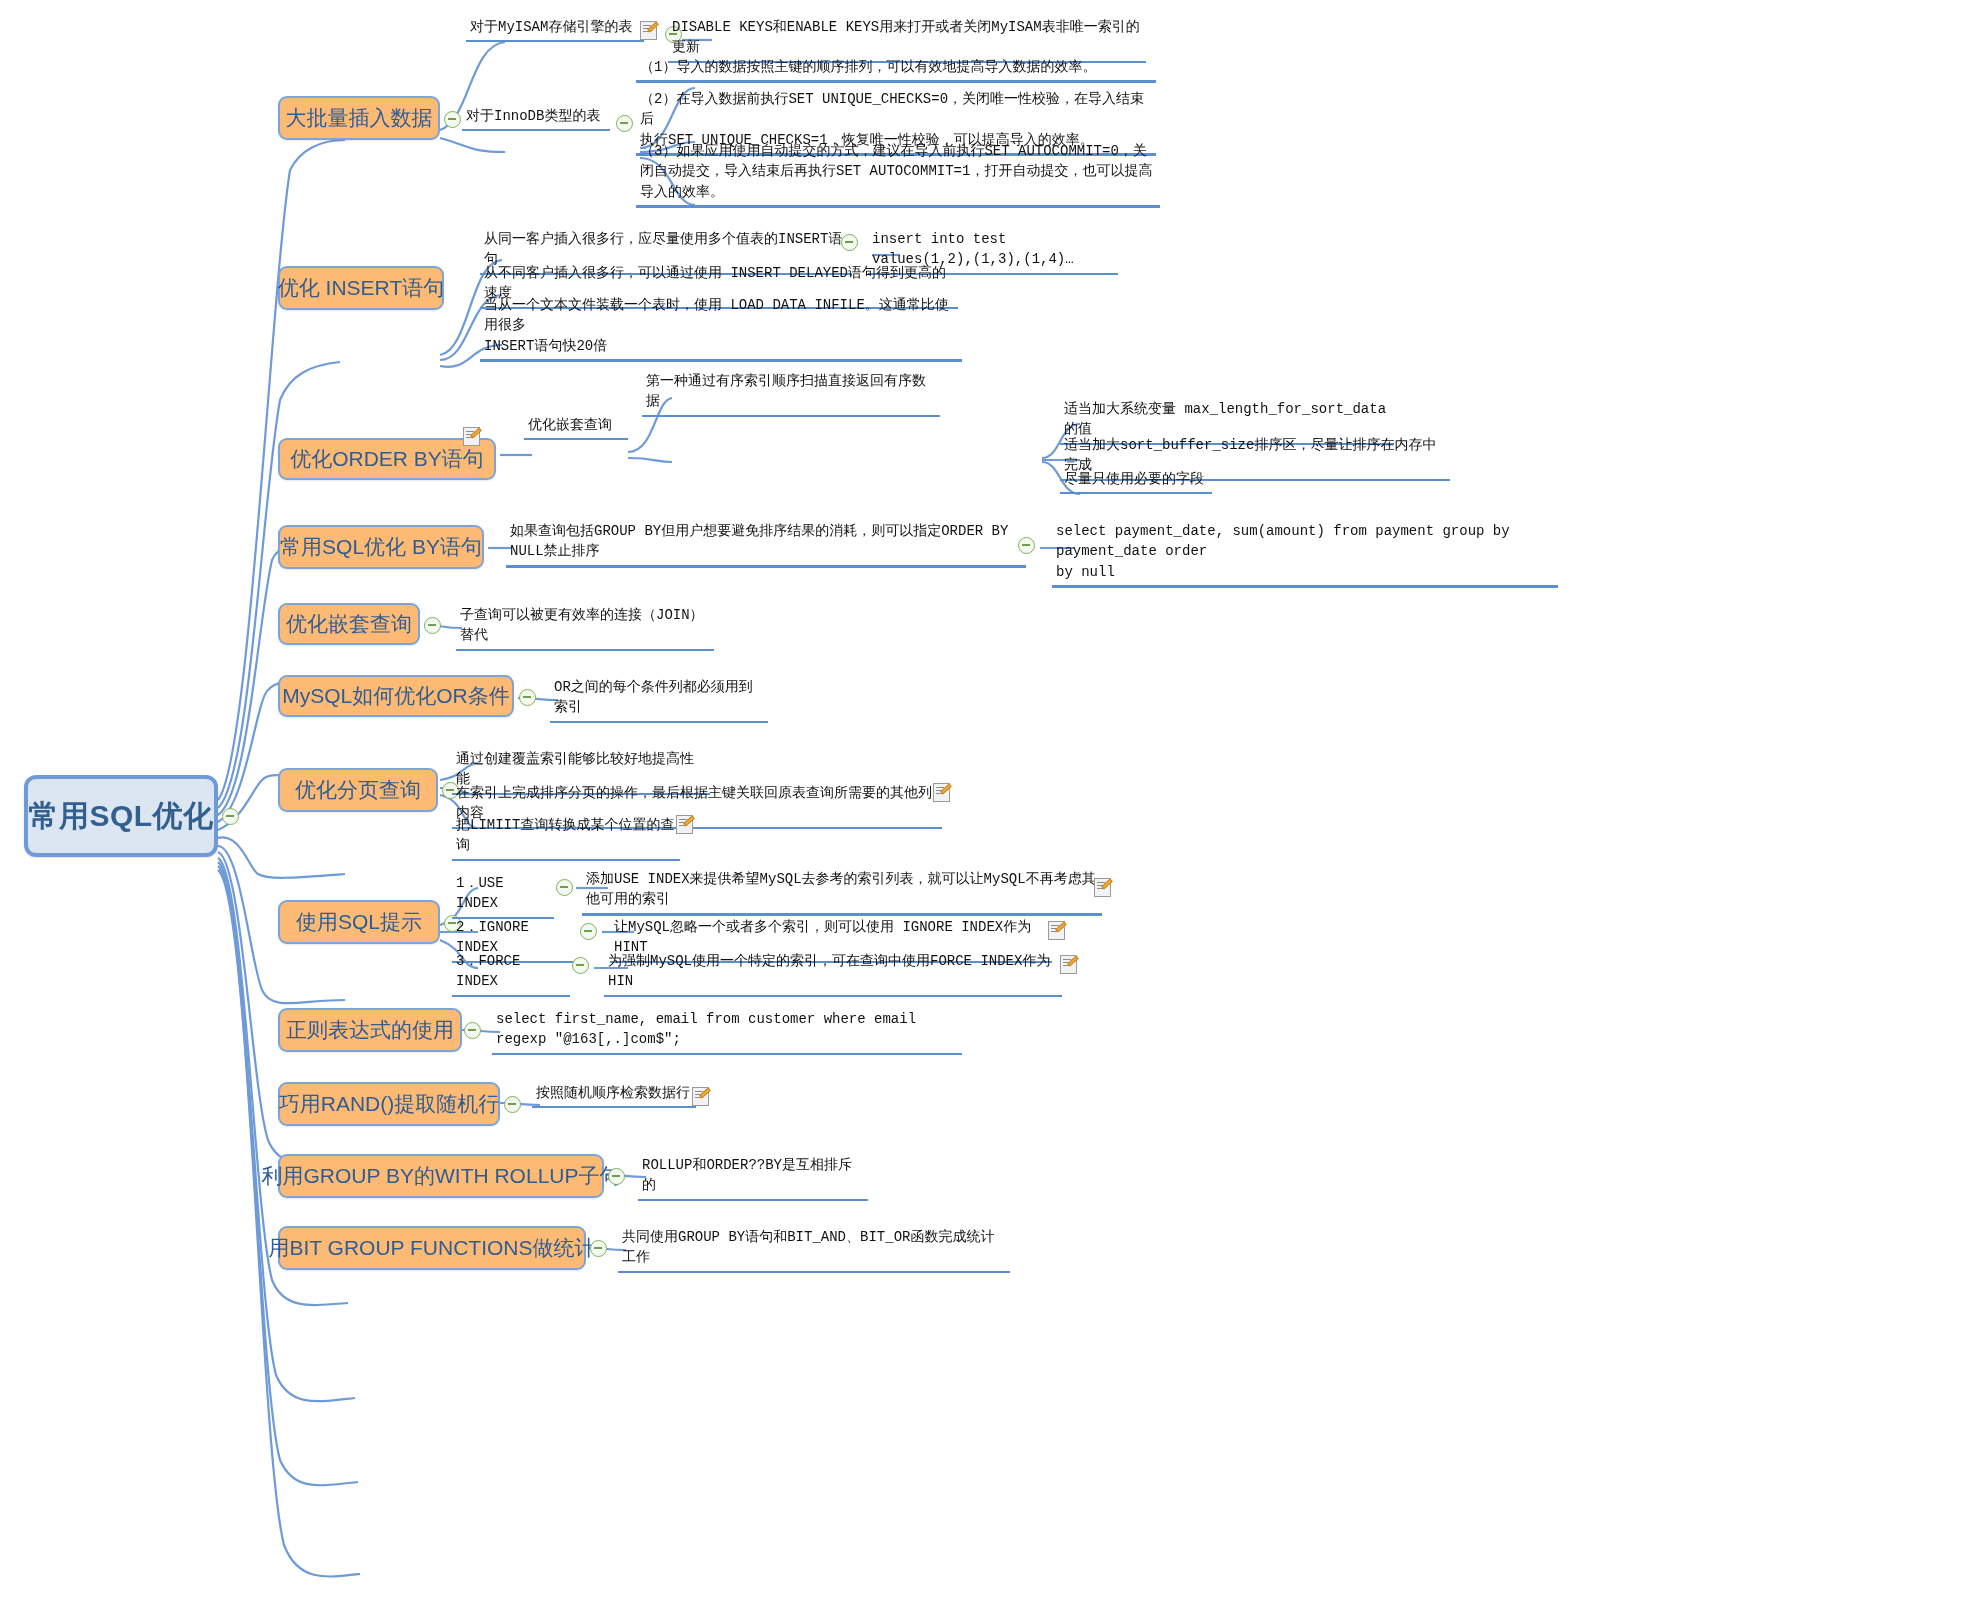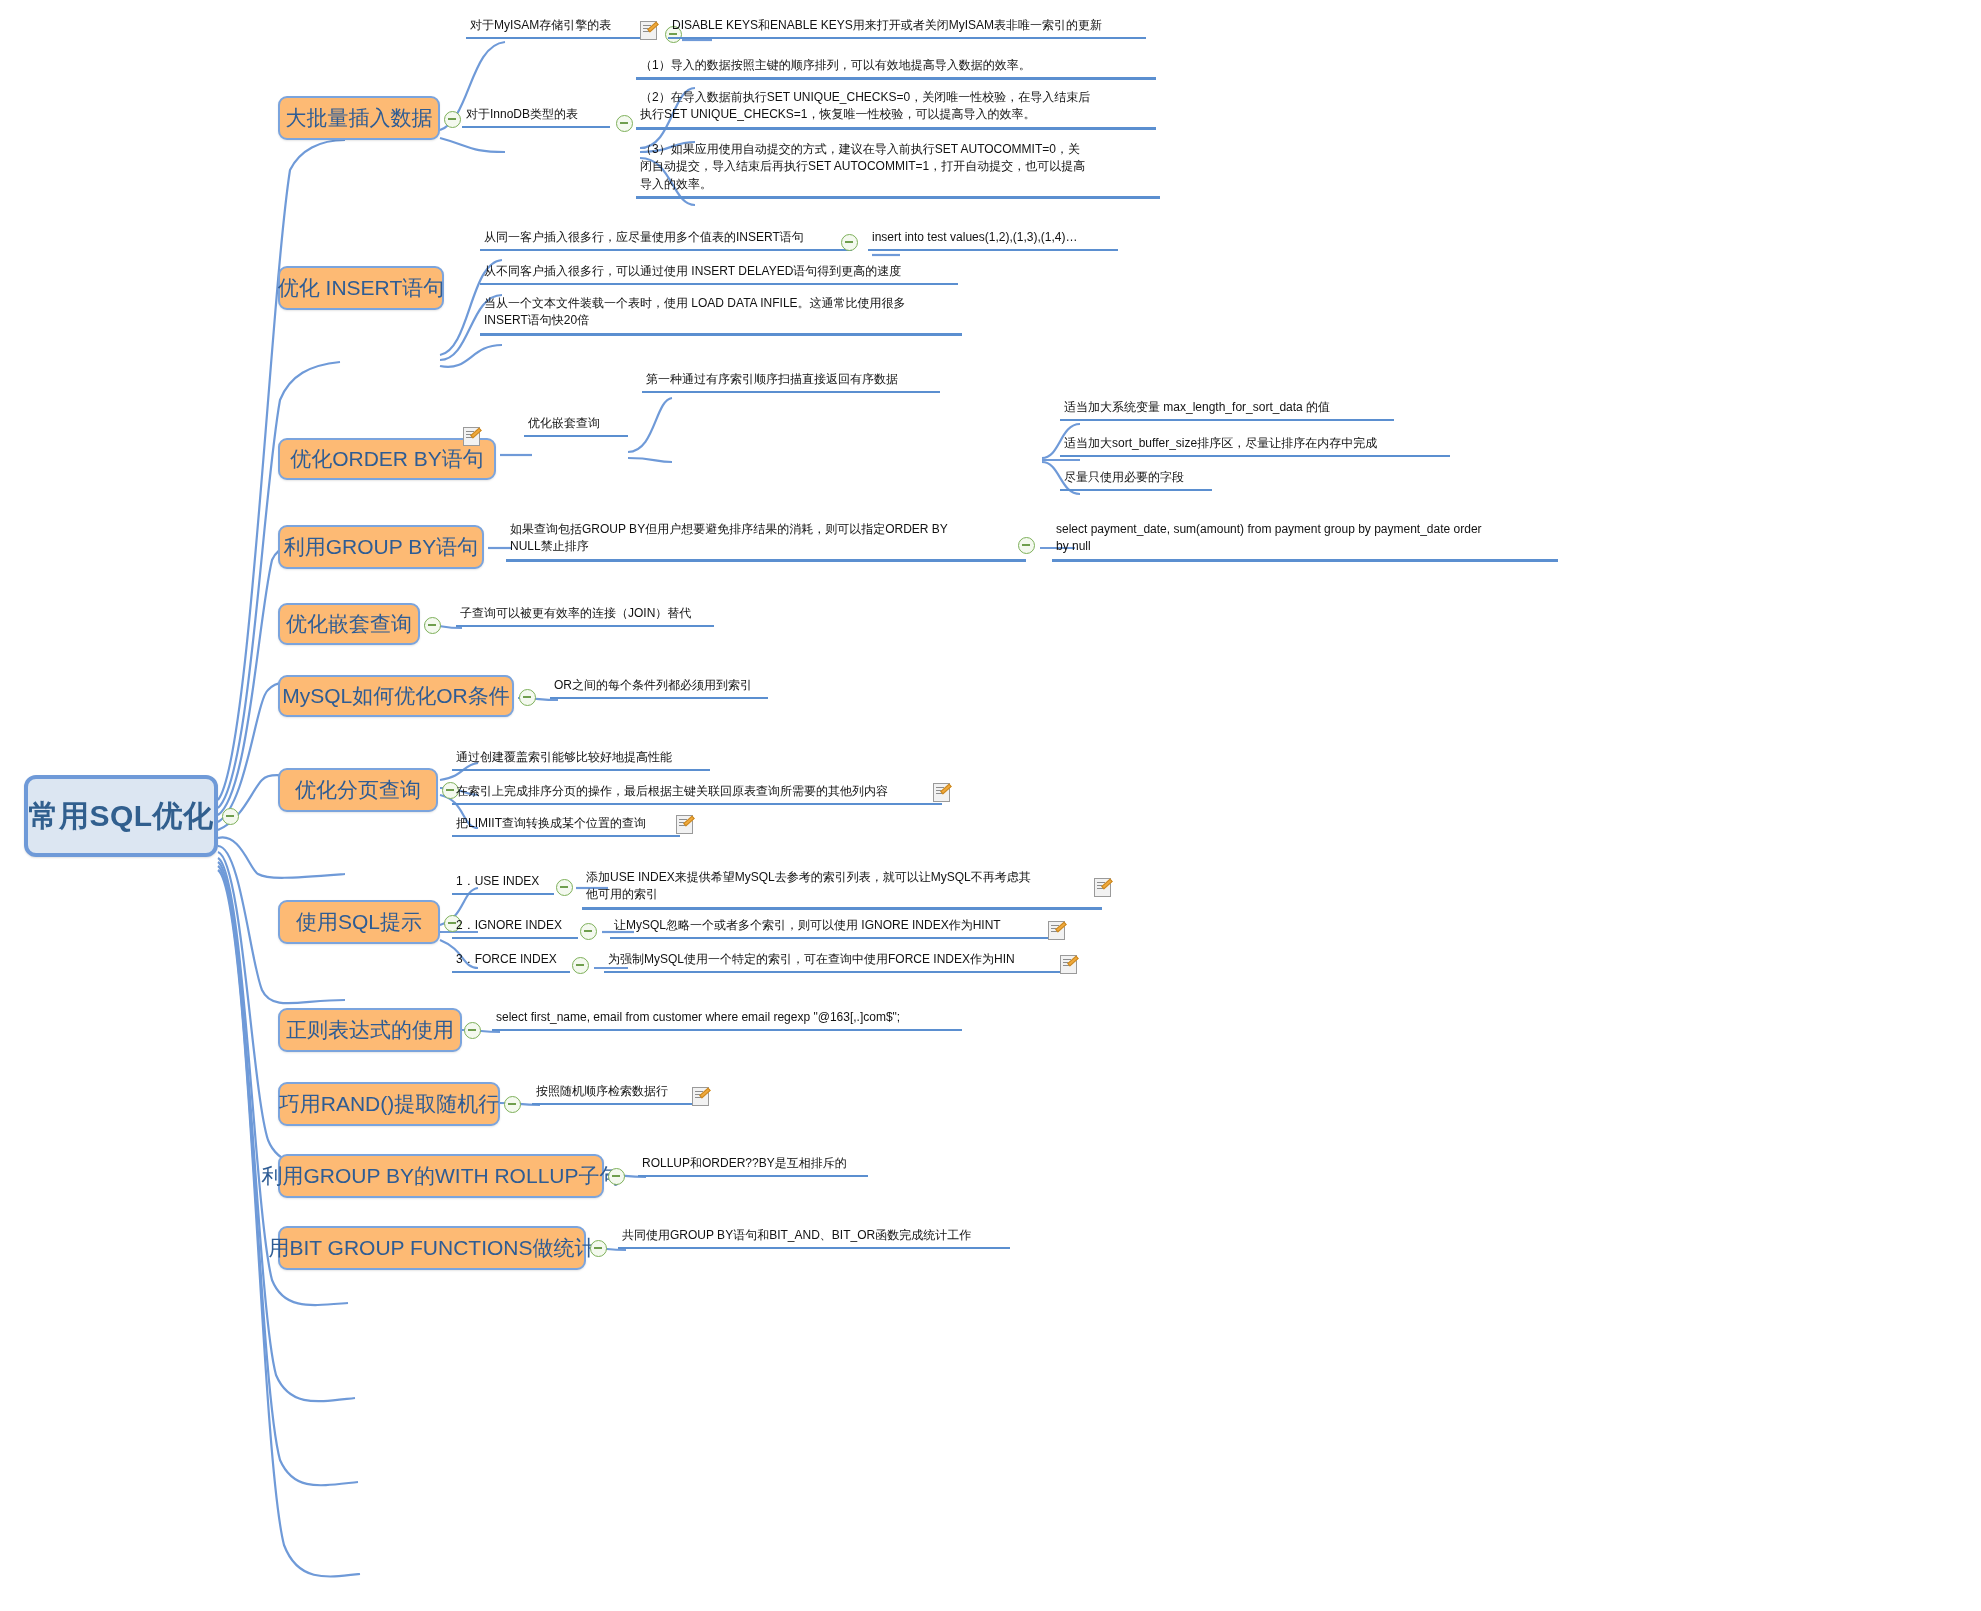--- a/index.html
+++ b/index.html
@@ -56,27 +56,28 @@
     align-items: center;
     justify-content: center;
     padding: 0 12px;
     white-space: nowrap;
     box-shadow: 0 1px 2px rgba(0,0,0,.10);
   }
 
   
   .plain-node {
     color: #111111;
-    font-size: 12px;
+    font-size: 14px;
     line-height: 1.45;
     border-bottom: 3px solid #5b8fd0;
     padding: 1px 4px 3px 4px;
     white-space: pre-line;
     display: flex;
     align-items: flex-end;
+    font-family: Liberation Mono, monospace;
   }
   .plain-node.thin {
     border-bottom-width: 2px;
   }
   .plain-node .txt { display: block; width: 100%; }
 
   
   .toggle {
     position: absolute;
     width: 15px;
@@ -282,21 +283,21 @@
 
   <div class="node plain-node thin" style="left:1060px; top:434px; width:390px;">
     <span class="txt">适当加大sort_buffer_size排序区，尽量让排序在内存中完成</span>
   </div>
 
   <div class="node plain-node thin" style="left:1060px; top:468px; width:152px;">
     <span class="txt">尽量只使用必要的字段</span>
   </div>
 
   <div class="node l1-node" style="left:278px; top:525px; width:206px; height:44px;">
-    <span>利用GROUP BY语句</span>
+    <span>常用SQL优化 BY语句</span>
   </div>
 
   <div class="node plain-node" style="left:506px; top:520px; width:520px;">
     <span class="txt">如果查询包括GROUP BY但用户想要避免排序结果的消耗，则可以指定ORDER BY
 NULL禁止排序</span>
   </div>
   <span class="toggle" style="left:1018px; top:537px;"></span>
 
   <div class="node plain-node" style="left:1052px; top:520px; width:506px;">
     <span class="txt">select payment_date, sum(amount) from payment group by payment_date order

